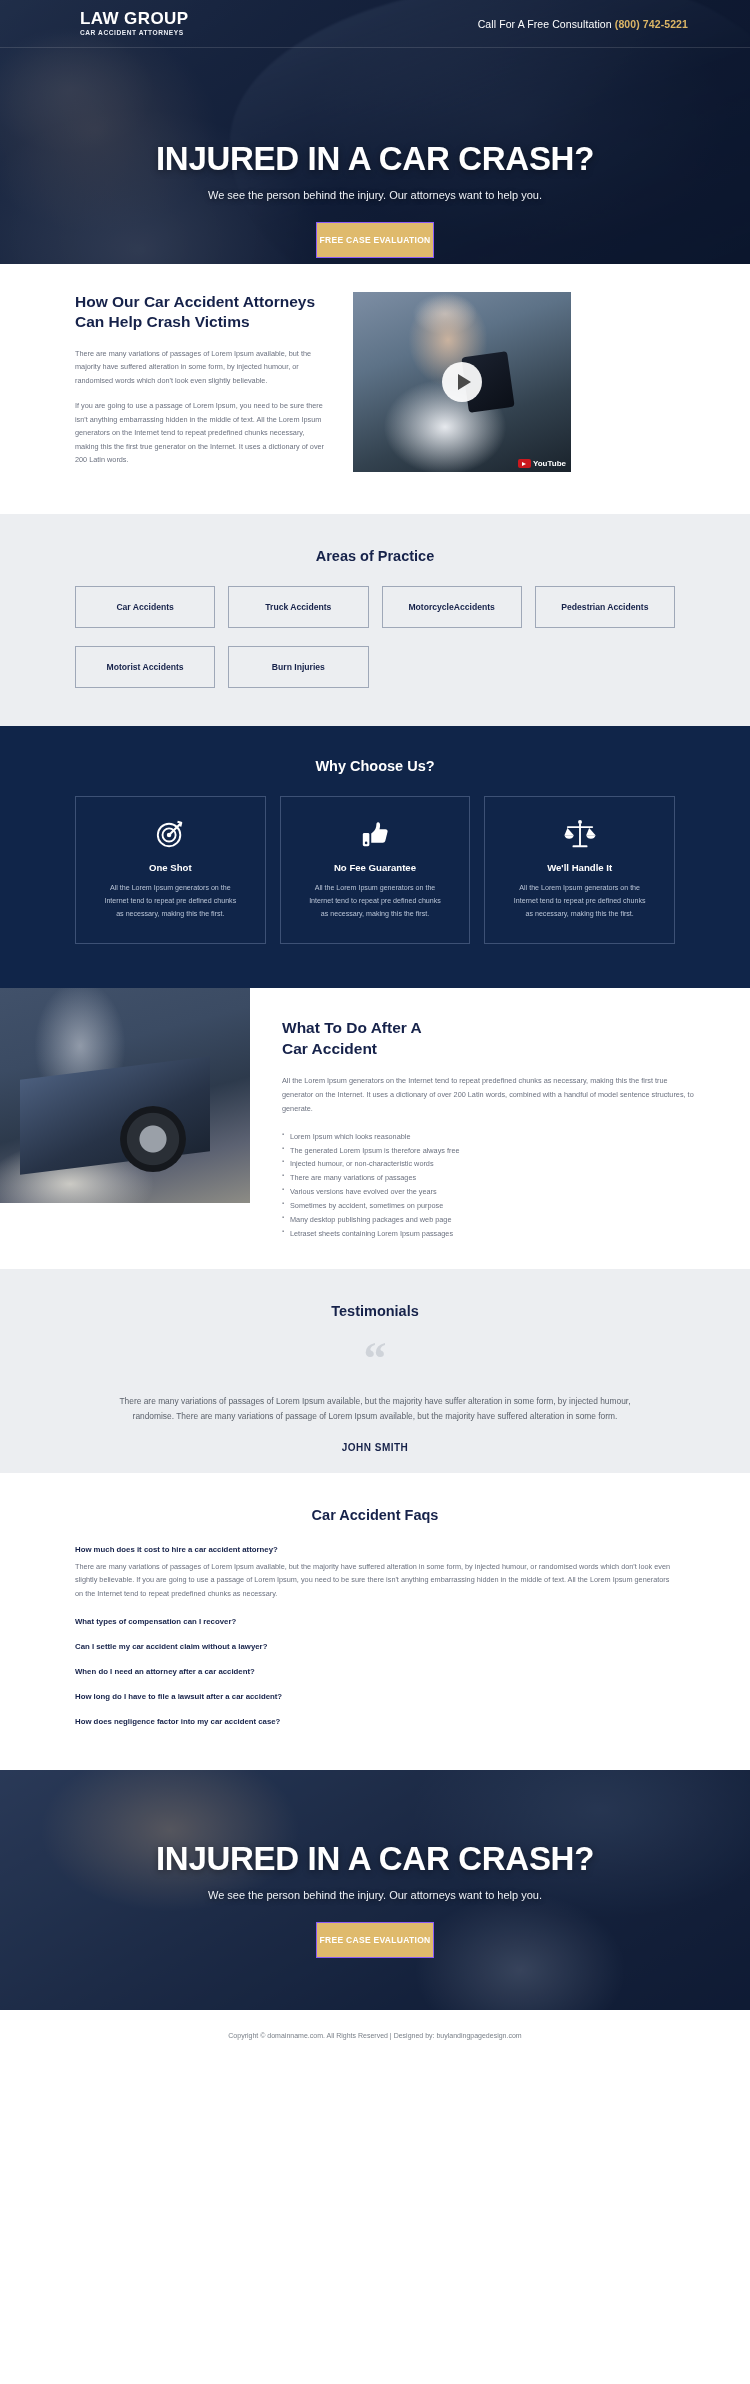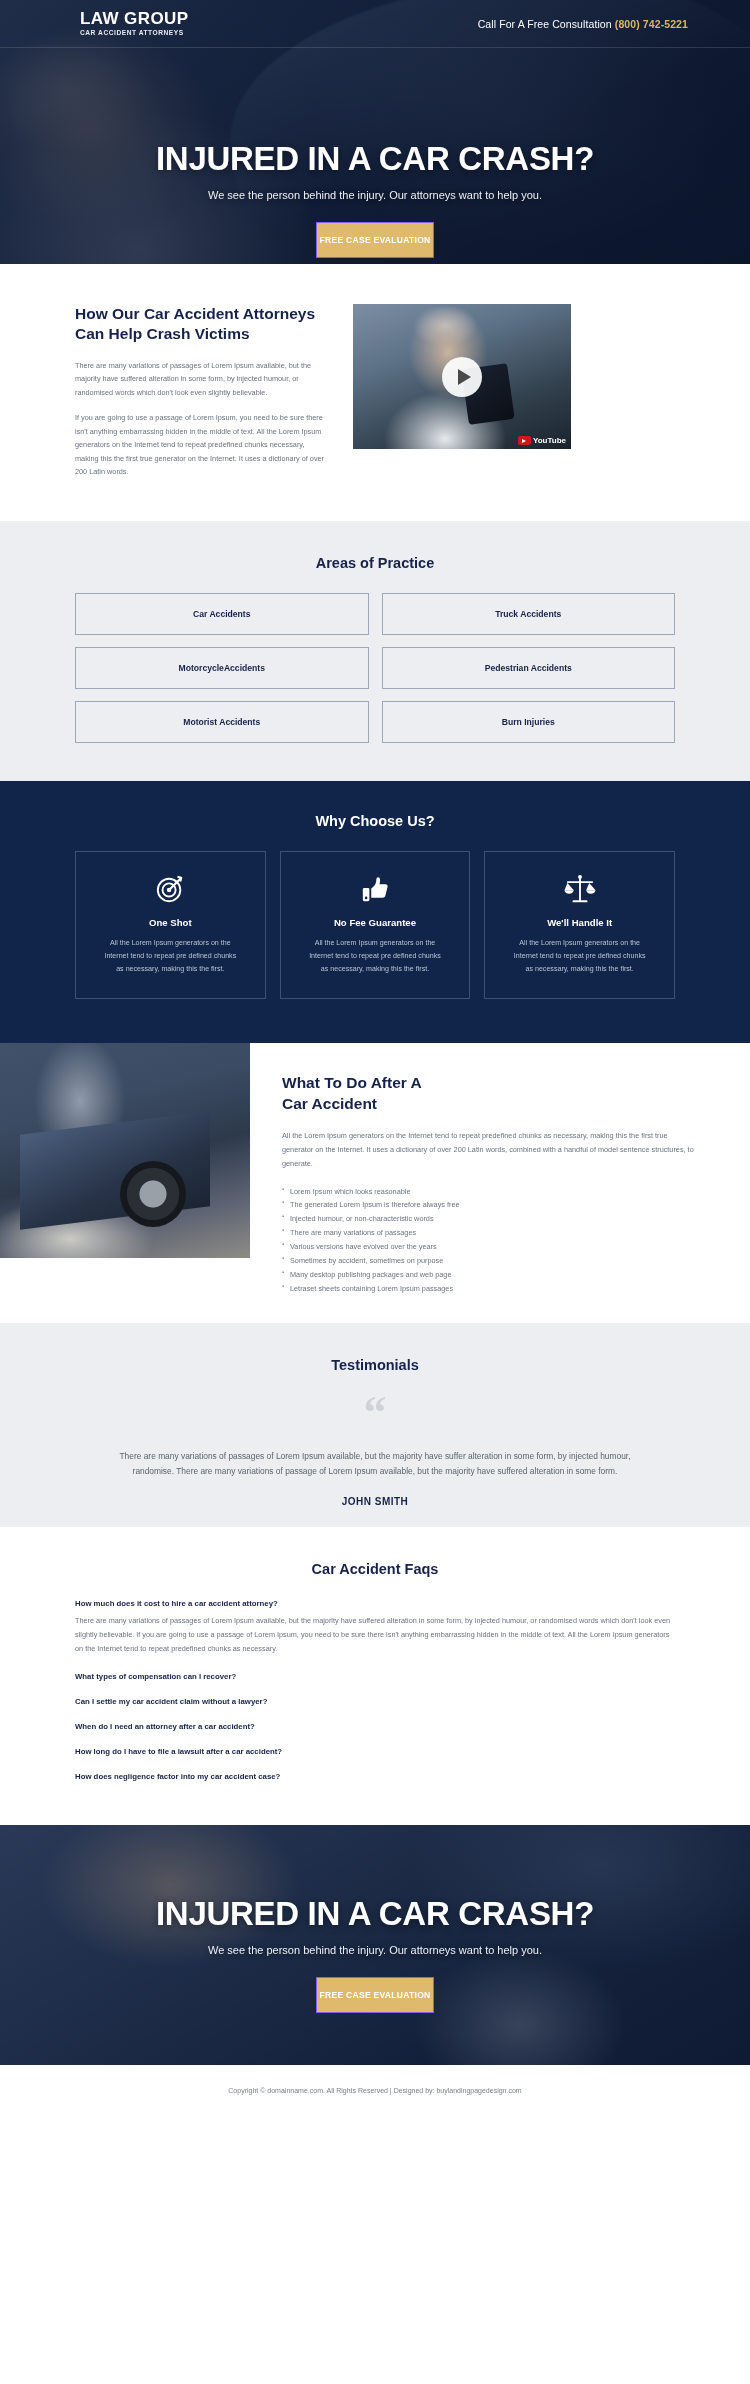--- a/index.html
+++ b/index.html
@@ -91,37 +91,37 @@
     font-size:8.5px;
     font-weight:600;
     letter-spacing:0.3px;
     padding:12px 0;
     width:118px;
     text-align:center;
     cursor:pointer;
   }
 
   
-  .sec-help { background:#fff; padding:40px 0 42px; }
+  .sec-help { background:#fff; padding:28px 0 42px; }
   .help-inner {
     width:600px; margin:0 auto;
     display:flex; gap:28px; align-items:flex-start;
   }
   .help-left { width:250px; }
   .h2-dark {
     color:#16224a; font-size:15.5px; font-weight:700; line-height:1.32;
   }
   .help-p {
     color:#6c7280; font-size:7.3px; line-height:1.85; margin-top:14px;
   }
   .help-p + .help-p { margin-top:12px; }
 
   .video {
     position:relative;
-    width:218px; height:145px;
+    width:218px; height:180px;
     overflow:hidden;
     background:#2c3b50;
     flex:none;
   }
   .video-photo {
     position:absolute; inset:0;
     background:
       radial-gradient(ellipse 60px 70px at 95px 48px, rgba(208,182,160,0.95), rgba(90,100,115,0) 66%),
       radial-gradient(ellipse 46px 30px at 92px 22px, rgba(196,198,202,0.9), rgba(90,100,115,0) 70%),
       radial-gradient(ellipse 90px 70px at 92px 135px, rgba(240,242,246,0.95), rgba(90,100,115,0) 68%),
@@ -159,21 +159,21 @@
   .yt .ytbox span {
     width:0;height:0;border-left:4px solid #fff;
     border-top:2.4px solid transparent;border-bottom:2.4px solid transparent;
   }
 
   
   .sec-areas { background:#eceef1; padding:34px 0 38px; }
   .h2-center { text-align:center; font-size:14.5px; font-weight:700; color:#16224a; }
   .areas-grid {
     width:600px; margin:22px auto 0;
-    display:grid; grid-template-columns:repeat(2,1fr); gap:12px 13px;
+    display:grid; grid-template-columns:repeat(4,1fr); gap:18px 13px;
   }
   .area-card {
     border:1px solid #9fa8b8;
     background:#eceef1;
     height:42px;
     display:flex; align-items:center; justify-content:center;
     font-size:8.6px; font-weight:700; color:#16224a;
     cursor:pointer;
   }
 

